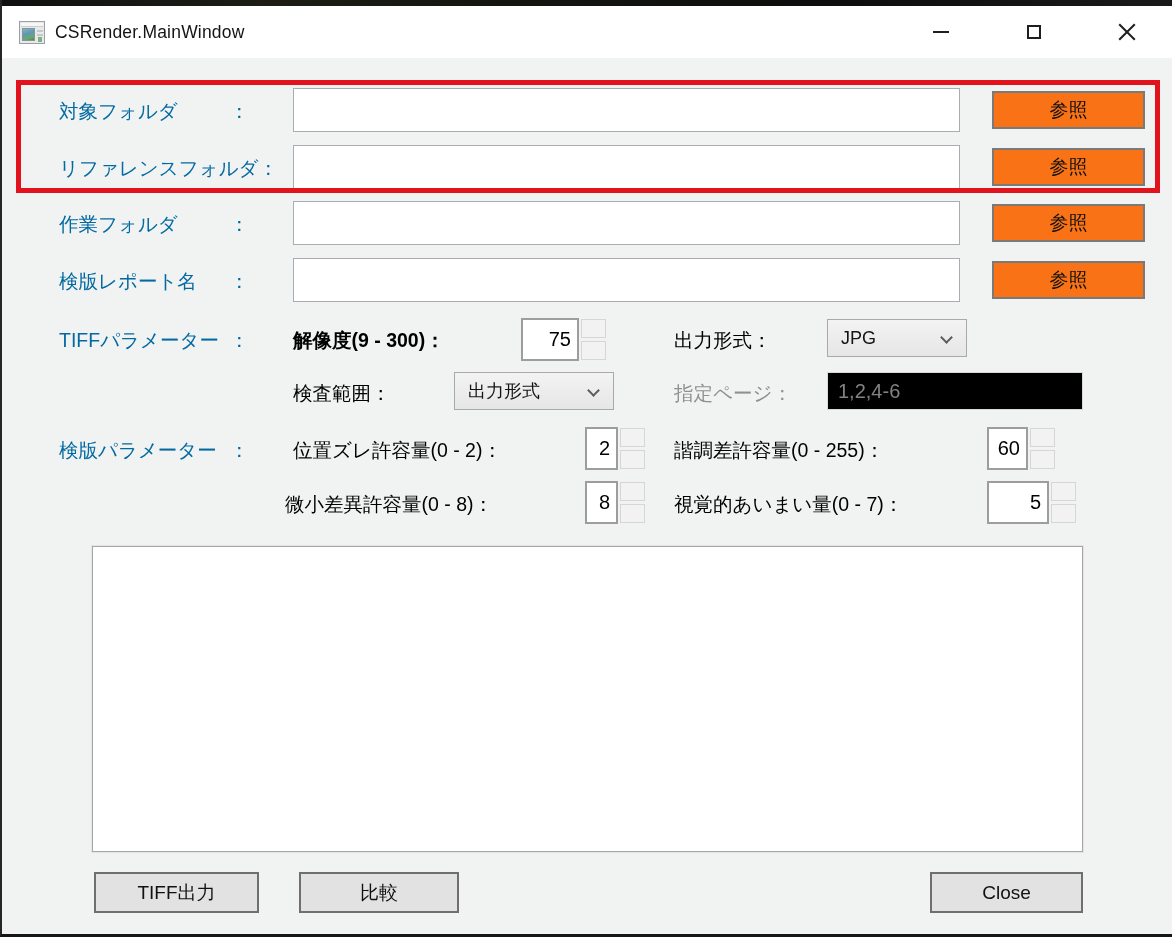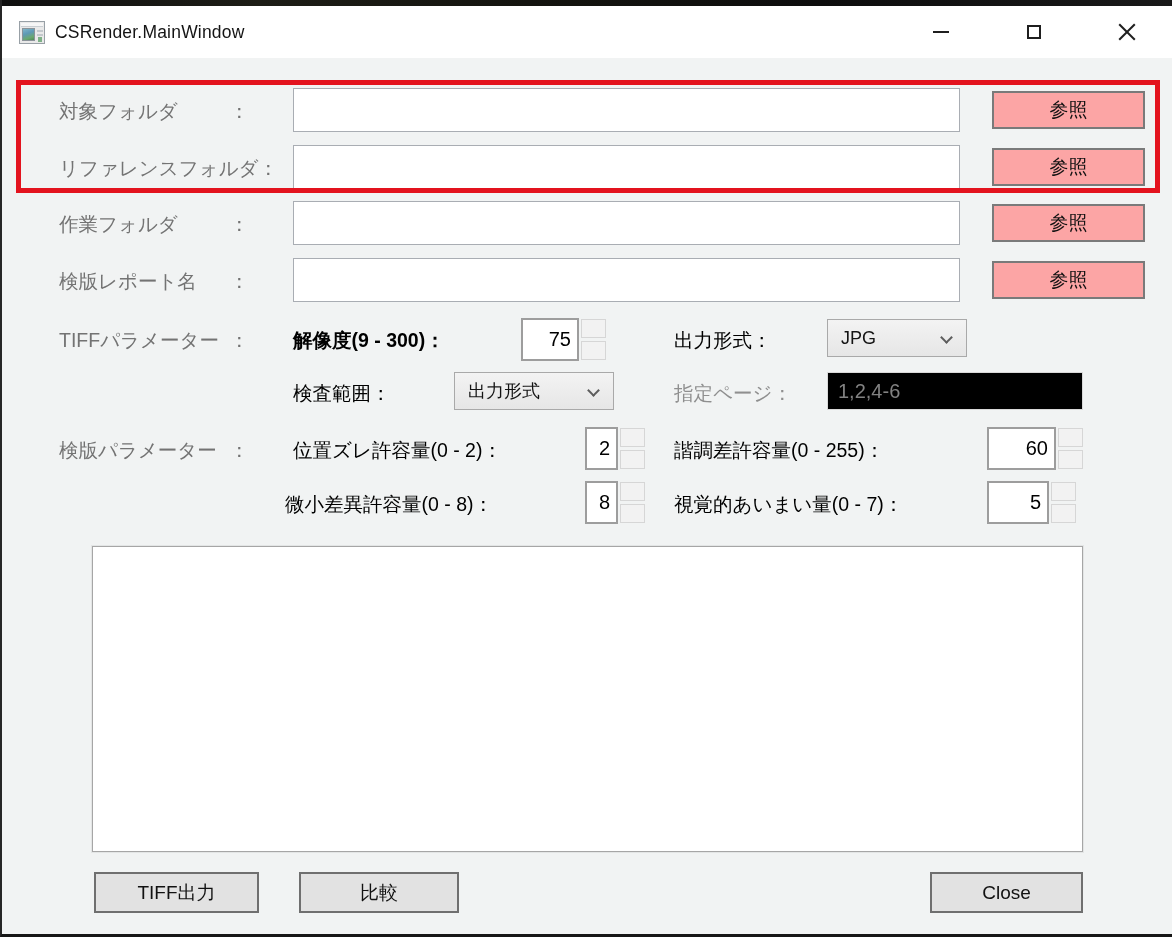--- a/index.html
+++ b/index.html
@@ -47,30 +47,30 @@
 
   
   .red-rect {
     position: absolute; left: 14px; top: 80px; width: 1144px; height: 113px;
     border: 5px solid #e3131e; pointer-events: none; z-index: 5;
   }
 
   
   .row-label { position: absolute; left: 57px; width: 190px;
     display: flex; justify-content: space-between;
-    font-size: 19.5px; color: #737373; white-space: nowrap; }
+    font-size: 19.5px; color: #0369a1; white-space: nowrap; }
   .inline-label { position: absolute; font-size: 19.5px; color: #000; white-space: nowrap; }
   .inline-label.disabled { color: #8f8f8f; }
 
   .text-input { position: absolute; left: 291px; width: 667px; height: 44px;
     border: 1px solid #a9adb3; background: #fff; font-size: 18px; padding: 0 8px;
     font-family: inherit; outline: none; }
 
   .browse-btn { position: absolute; left: 990px; width: 153px; height: 38px;
-    background: #fca5a5; border: 2px solid #7a7a7a;
+    background: #f97316; border: 2px solid #7a7a7a;
     font-size: 19px; color: #111; font-family: inherit; cursor: default;
     display: flex; align-items: center; justify-content: center; }
 
   .combo { position: absolute; height: 38px;
     background: linear-gradient(#f3f3f3, #e6e6e6); border: 1px solid #a9a9a9;
     display: flex; align-items: center; cursor: default; }
   .combo .combo-text { font-size: 18px; color: #141414; margin-left: 13px; }
   .combo .chev { position: absolute; right: 15px; top: 13px; width: 9px; height: 9px;
     border-right: 2px solid #5d5d5d; border-bottom: 2px solid #5d5d5d; transform: rotate(45deg); }
 
@@ -182,21 +182,21 @@
   <div class="inline-label" style="left:291px; top:437px;">位置ズレ許容量(0 - 2)：</div>
   <div class="spinner" style="left:583px; top:427px;">
     <input style="width: 33px;" value="2">
     <div class="spin-btns">
       <div class="spin-btn"></div>
       <div class="spin-btn"></div>
     </div>
   </div>
   <div class="inline-label" style="left:672px; top:437px;">諧調差許容量(0 - 255)：</div>
   <div class="spinner" style="left:985px; top:427px;">
-    <input style="width: 69px;" value="60">
+    <input style="width: 41px;" value="60">
     <div class="spin-btns">
       <div class="spin-btn"></div>
       <div class="spin-btn"></div>
     </div>
   </div>
 
   <div class="inline-label" style="left:283px; top:491px;">微小差異許容量(0 - 8)：</div>
   <div class="spinner" style="left:583px; top:481px;">
     <input style="width: 33px;" value="8">
     <div class="spin-btns">

